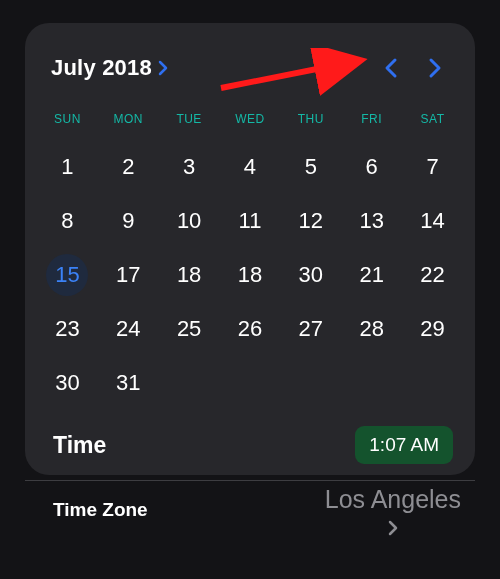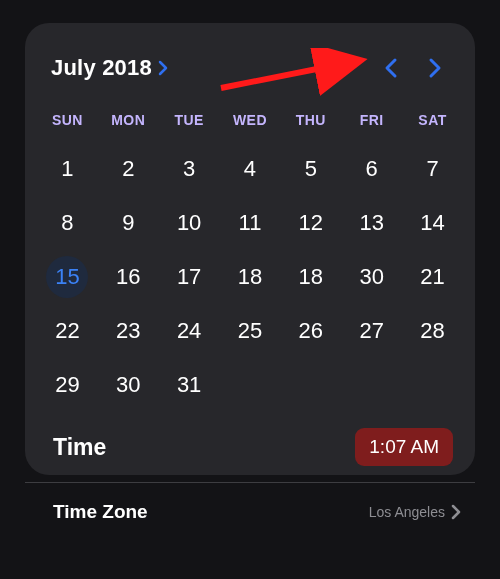--- a/index.html
+++ b/index.html
@@ -46,24 +46,24 @@
     justify-content:center;
   }
   .weekdays{
     display:grid;
     grid-template-columns:repeat(7,1fr);
     padding:0 12px;
     margin-top:14px;
   }
   .weekday{
     text-align:center;
-    font-size:14px;
-    font-weight:700;
+    font-size:12px;
+    font-weight:400;
     letter-spacing:0.5px;
-    color:#c4b5fd;
+    color:#14b8a6;
   }
   .grid{
     display:grid;
     grid-template-columns:repeat(7,1fr);
     grid-auto-rows:54px;
     padding:4px 12px 0 12px;
     margin-top:10px;
   }
   .day{
     display:flex;
@@ -93,21 +93,21 @@
     padding:0 22px 0 28px;
     margin-top:10px;
     height:50px;
   }
   .time-label{
     font-size:23px;
     font-weight:600;
     color:#ffffff;
   }
   .time-pill{
-    background:#7f1d1d;
+    background:#14532d;
     border-radius:9px;
     padding:8px 14px;
     font-size:19px;
     color:#ffffff;
     font-weight:400;
   }
   .divider{
     height:1px;
     background:#3d3d41;
     margin:10px 0 0 0;
@@ -121,23 +121,24 @@
   }
   .tz-label{
     font-size:19px;
     color:#ffffff;
     font-weight:700;
   }
   .tz-value{
     display:flex;
     align-items:center;
     gap:6px;
-    font-size:14px;
+    font-size:25px;
     color:#8e8e93;
     font-weight:400;
+    flex-direction:column;
   }
   
   .arrow-annotation{
     position:absolute;
     left:215px;
     top:48px;
     pointer-events:none;
   }
 </style>
 </head>
@@ -215,23 +216,20 @@
       <div class="day">
         <span class="bubble">13</span>
       </div>
       <div class="day">
         <span class="bubble">14</span>
       </div>
       <div class="day selected">
         <span class="bubble">15</span>
       </div>
       <div class="day">
-        <span class="bubble">16</span>
-      </div>
-      <div class="day">
         <span class="bubble">17</span>
       </div>
       <div class="day">
         <span class="bubble">18</span>
       </div>
       <div class="day">
         <span class="bubble">18</span>
       </div>
       <div class="day">
         <span class="bubble">30</span>

